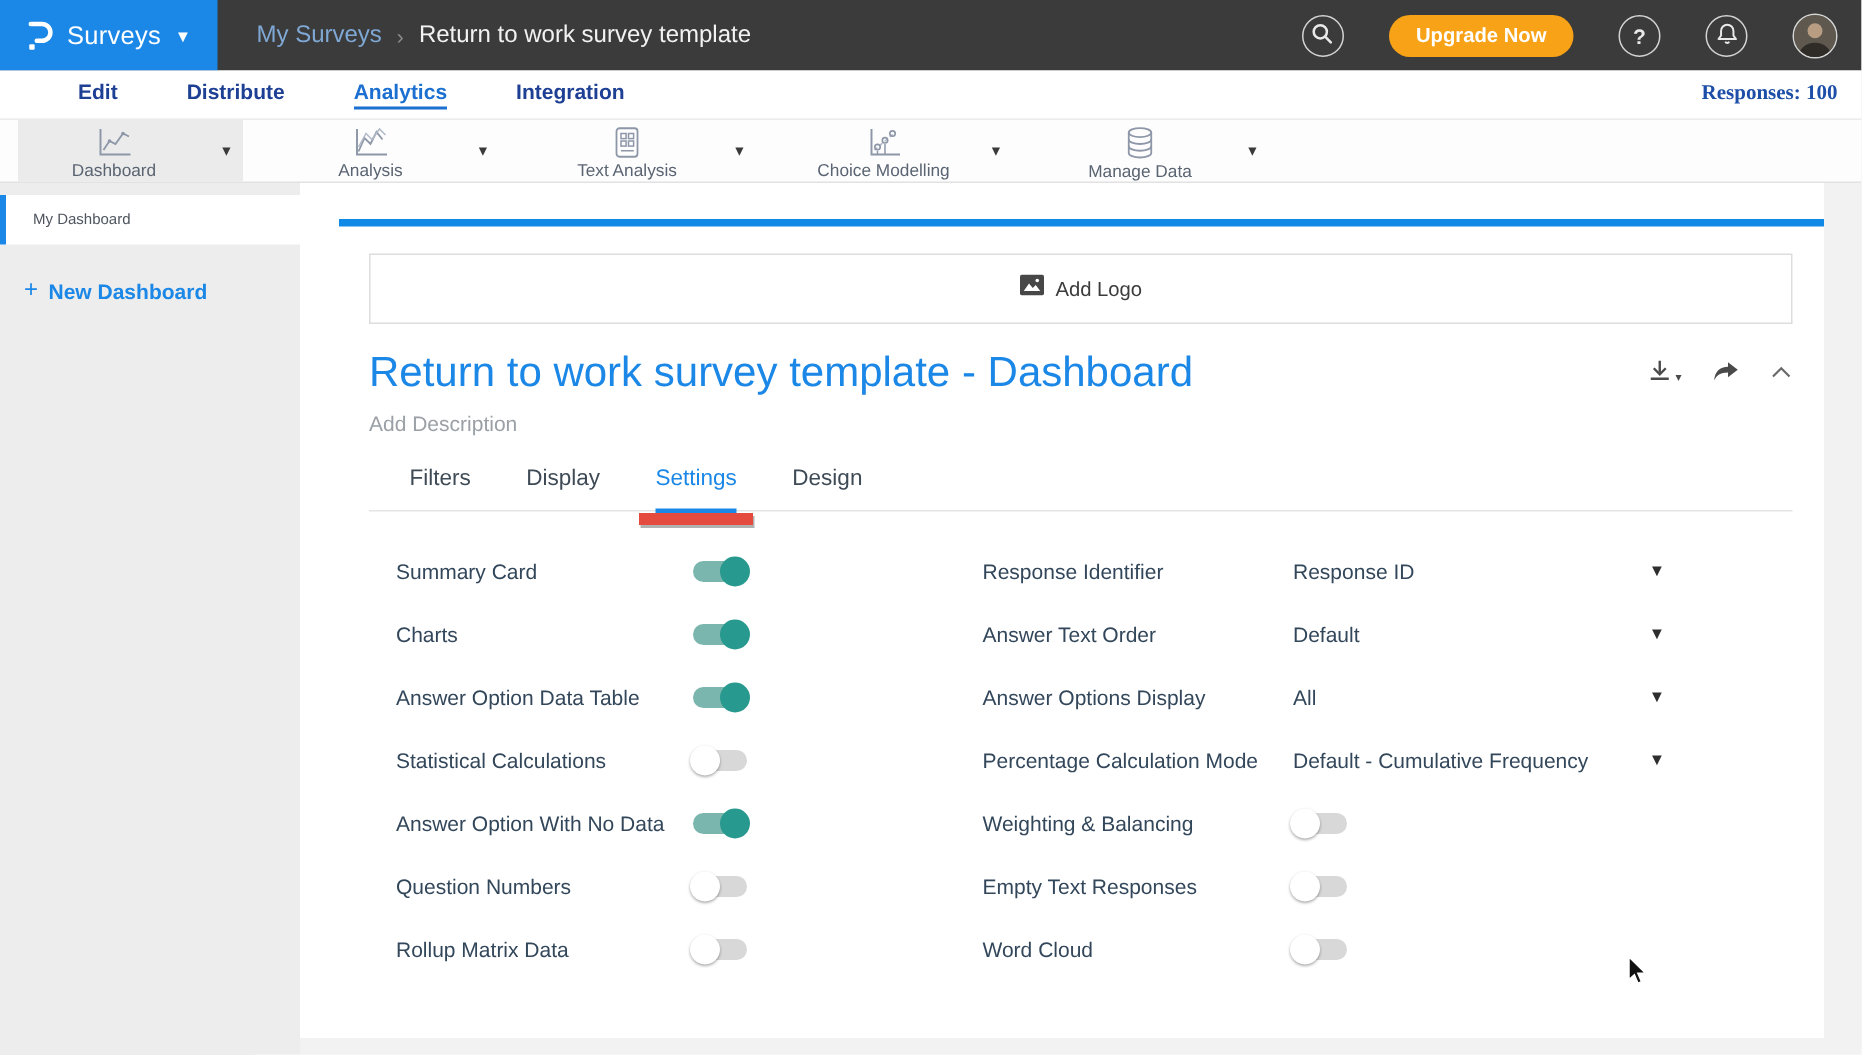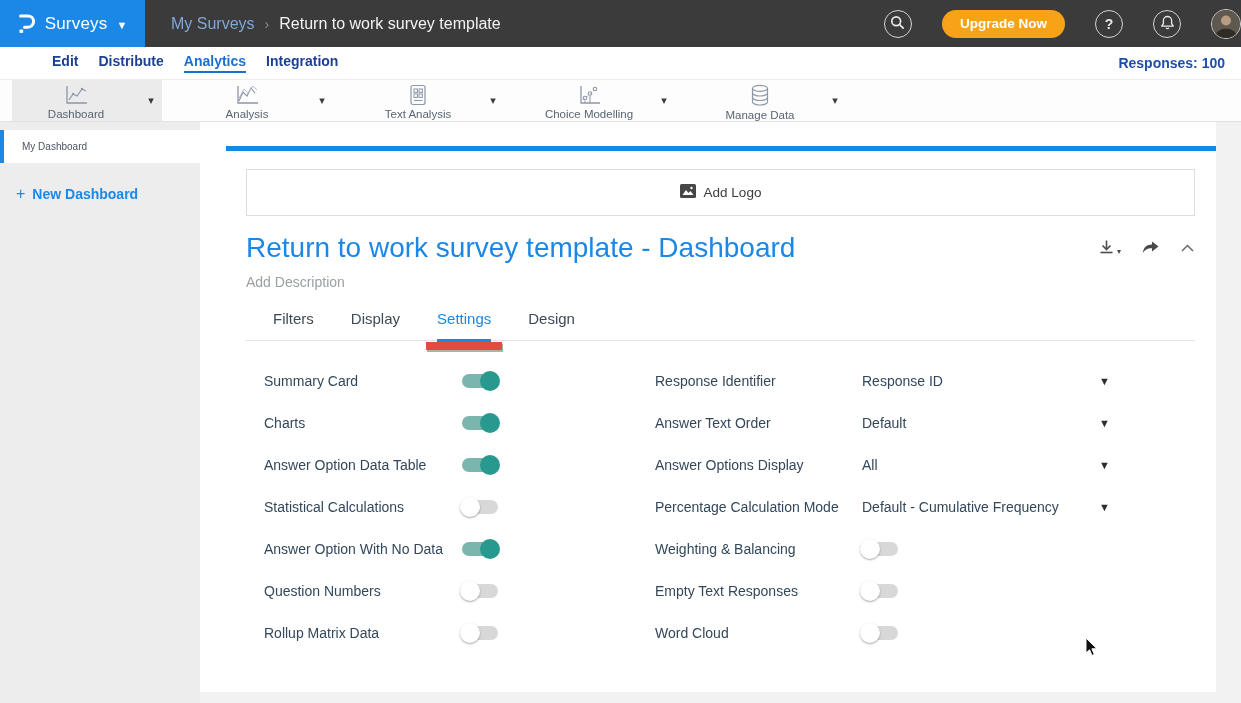--- a/index.html
+++ b/index.html
@@ -9,31 +9,31 @@
   
   .header { position:absolute; top:0; left:0; width:1241px; height:47px; background:#3b3b3b; display:flex; align-items:center; }
   .logo-box { width:145px; height:47px; background:#1b87e6; display:flex; align-items:center; justify-content:center; gap:9px; cursor:pointer; }
   .logo-glyph svg { display:block; }
   .logo-text { color:#fff; font-size:17px; font-weight:400; letter-spacing:.2px; }
   .logo-caret { color:#fff; font-size:11px; margin-top:2px; }
   .breadcrumb { display:flex; align-items:center; gap:10px; margin-left:26px; font-size:16px; }
   .bc-parent { color:#7fa8d4; cursor:pointer; }
   .bc-sep { color:#8d8d8d; font-size:14px; }
   .bc-current { color:#f2f2f2; }
-  .header-right { margin-left:auto; display:flex; align-items:center; gap:30px; }
+  .header-right { margin-left:auto; display:flex; align-items:center; gap:30px; padding-right:16px; }
   .circle-btn { width:28px; height:28px; border:1.6px solid #d4d4d4; border-radius:50%; display:flex; align-items:center; justify-content:center; color:#e9e9e9; font-size:14px; font-weight:700; cursor:pointer; }
   .upgrade-btn { height:28px; padding:0 18px; background:#f7a217; border:none; border-radius:14px; color:#fff; font-size:13.5px; font-weight:700; font-family:"Liberation Sans",sans-serif; cursor:pointer; }
   .avatar { width:30px; height:30px; border-radius:50%; background:#6b655c; overflow:hidden; border:1.5px solid #d4d4d4; cursor:pointer; }
 
   
   .subnav { position:absolute; top:47px; left:0; width:1241px; height:32px; background:#fff; display:flex; align-items:center; padding:0 16px; }
-  .subnav-tabs { display:flex; gap:20px;padding-left:36px; }
+  .subnav-tabs { display:flex; gap:46px;padding-left:36px; }
   .subnav-tab { font-size:14px; font-weight:700; color:#1d3f94; cursor:pointer; padding-bottom:2px; }
   .subnav-tab.active { color:#1b6fd0; border-bottom:2px solid #1b6fd0; }
-  .responses { margin-left:auto; font-size:14px; font-weight:700; color:#1d4fa8; }
+  .responses { margin-left:auto; font-size:14px; font-weight:700; color:#1d4fa8;font-family:Liberation Serif, serif; }
 
   
   .toolbar { position:absolute; top:79px; left:0; width:1241px; height:43px; background:#fdfdfd; border-top:1px solid #ececec; border-bottom:1px solid #e2e2e2; display:flex; padding-left:12px; }
   .tool-item { width:150px; margin-right:21px; display:flex; align-items:center; cursor:pointer; }
   .tool-item.selected { background:#ebebeb; }
   .tool-main { flex:1; display:flex; flex-direction:column; align-items:center; justify-content:center; gap:2px; padding-top:3px; }
   .tool-label { font-size:11.5px; color:#5a6472; }
   .tool-caret { font-size:11px; color:#3a3a3a; width:22px; text-align:center; cursor:pointer; }
   .tool-icon svg { display:block; }
 

